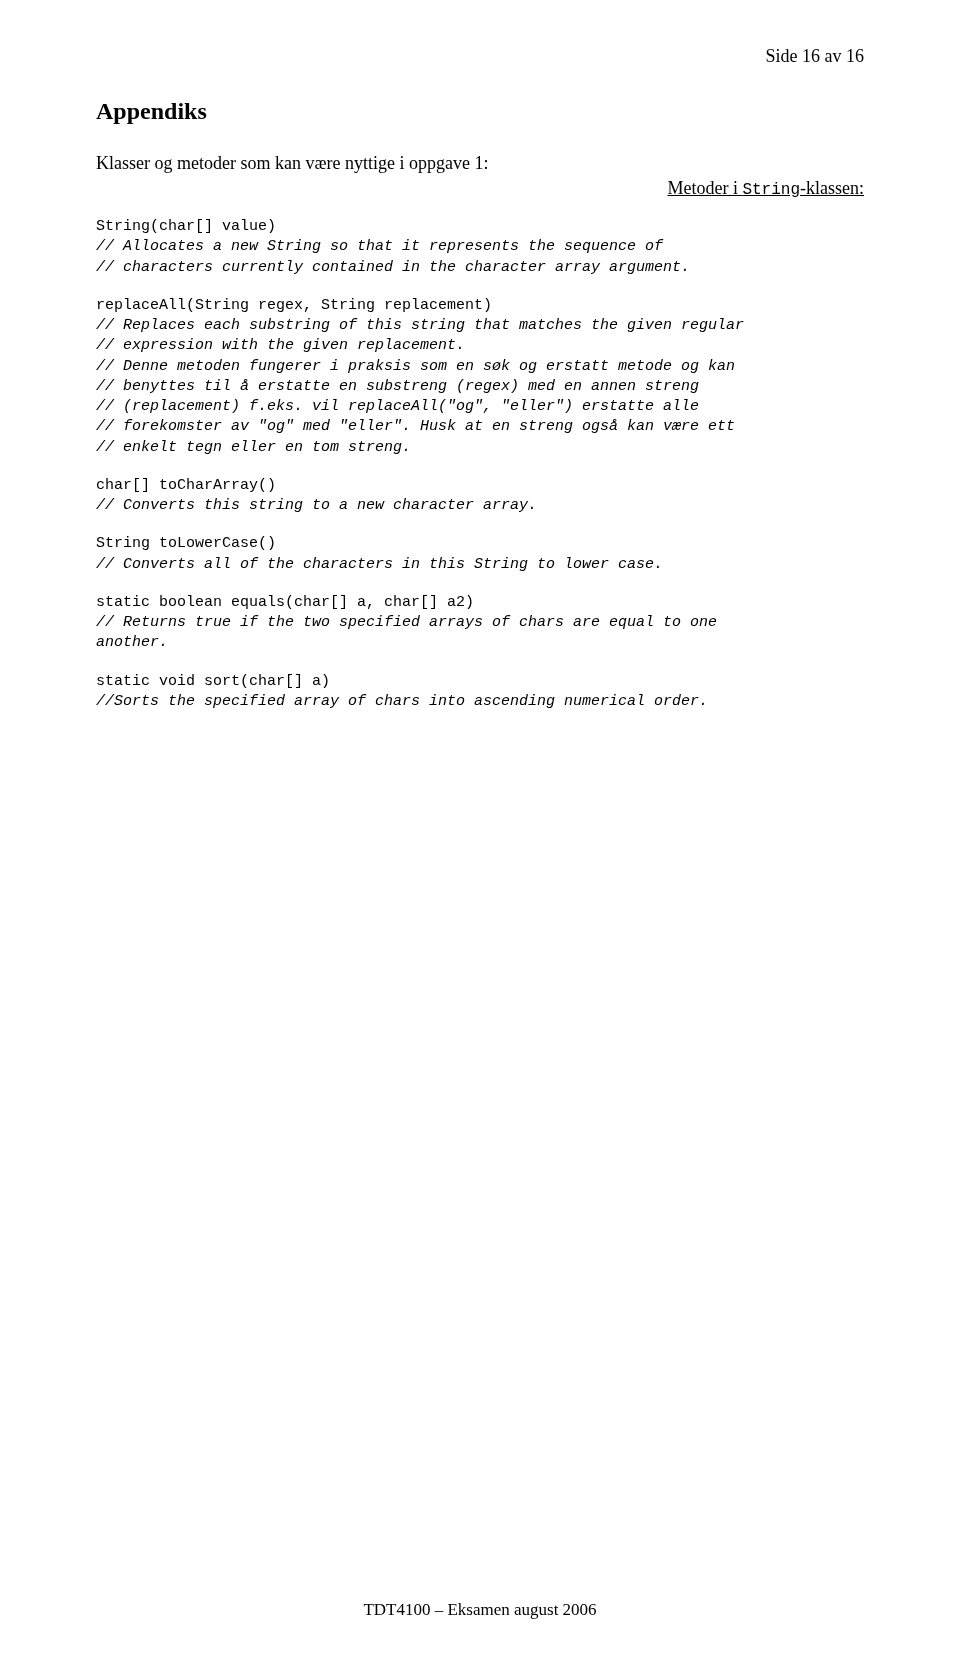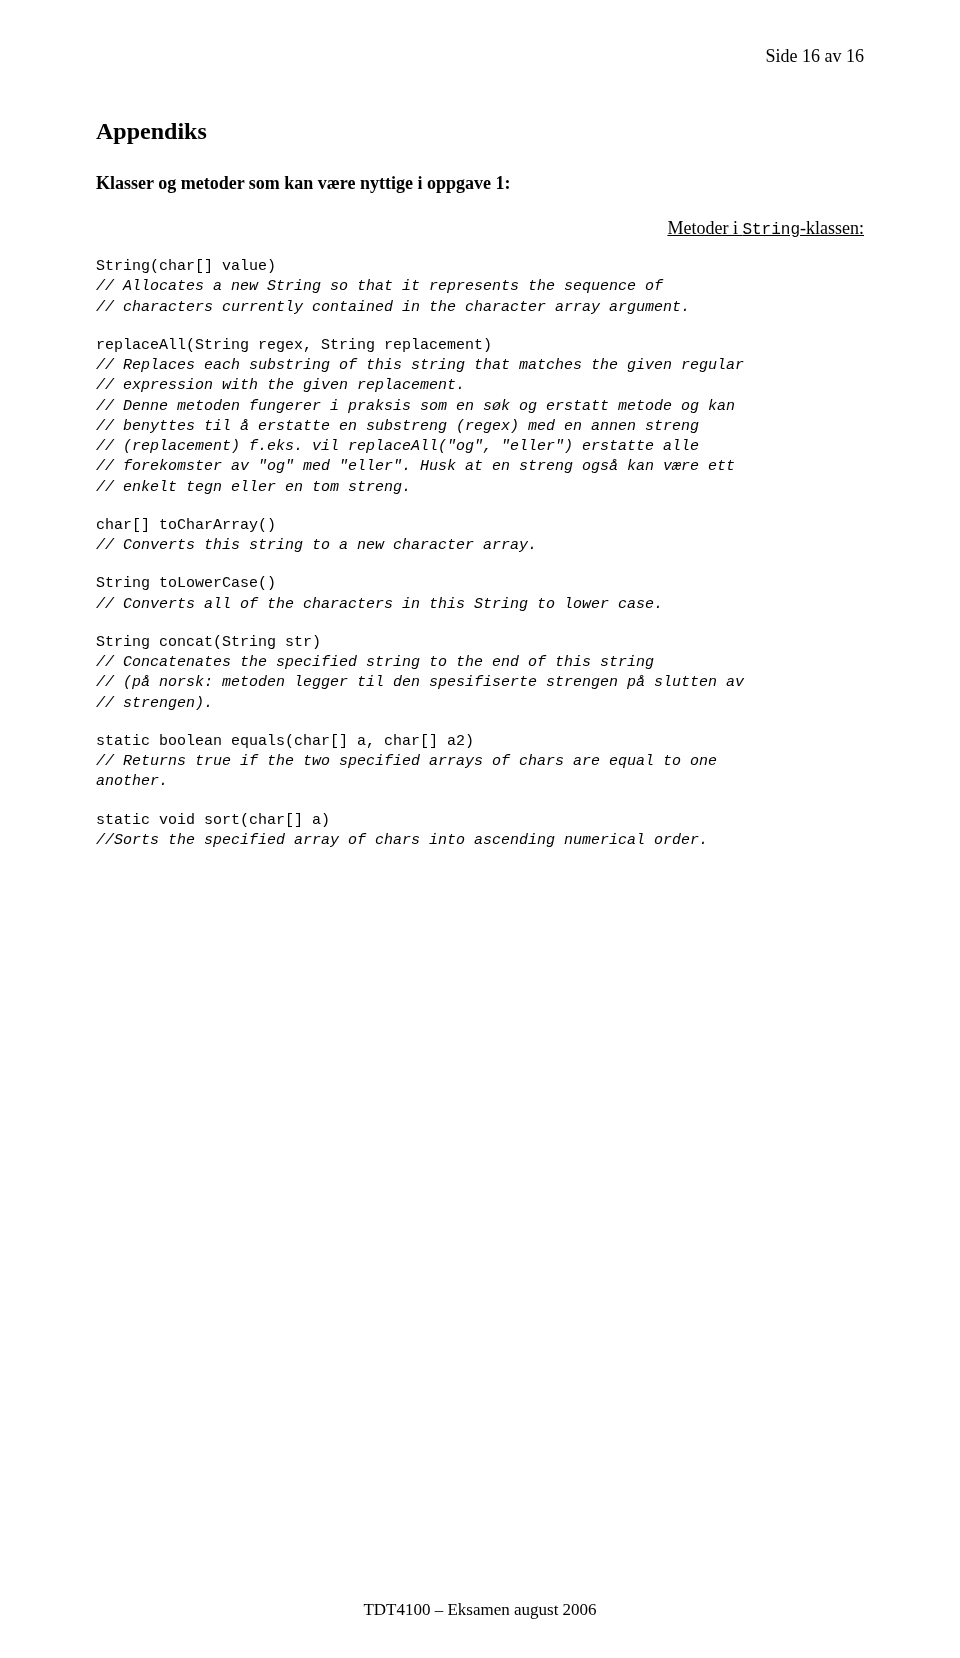--- a/index.html
+++ b/index.html
@@ -9,39 +9,39 @@
   }
   body {
     width: 960px;
     min-height: 1658px;
     position: relative;
     font-family: "Times New Roman", Times, serif;
     color: #000;
     box-sizing: border-box;
   }
   .page {
-    padding: 88px 96px 40px 96px;
+    padding: 68px 96px 40px 96px;
     box-sizing: border-box;
     min-height: 1602px;
   }
   .page-number {
     position: absolute;
     top: 46px;
     right: 96px;
     font-size: 18px;
   }
   h1.title {
     font-size: 24px;
     font-weight: bold;
     margin: 30px 0 28px 0;
   }
   .subheading {
     font-size: 18px;
-    font-weight: bold;
-    margin: 0 0 24px 0;
+    font-weight: normal;
+    margin: 0 0 4px 0;
   }
   .section-link {
     font-size: 18px;
     text-decoration: underline;
     margin: 0 0 18px 0;
     text-align: right;
   }
   .mono-in-link {
     font-family: "Courier New", Courier, monospace;
     font-size: 16px;
@@ -96,24 +96,20 @@
 <span class="comment">// forekomster av "og" med "eller". Husk at en streng også kan være ett</span>
 <span class="comment">// enkelt tegn eller en tom streng.</span></div>
 
   <div class="code-block"><span>char[] toCharArray()</span>
 <span class="comment">// Converts this string to a new character array.</span></div>
 
 
   <div class="code-block"><span>String toLowerCase()</span>
 <span class="comment">// Converts all of the characters in this String to lower case.</span></div>
 
-  <div class="code-block"><span>String concat(String str)</span>
-<span class="comment">// Concatenates the specified string to the end of this string</span>
-<span class="comment">// (på norsk: metoden legger til den spesifiserte strengen på slutten av</span>
-<span class="comment">// strengen).</span></div>
 
 
   <div class="code-block"><span>static boolean equals(char[] a, char[] a2)</span>
 <span class="comment">// Returns true if the two specified arrays of chars are equal to one</span>
 <span class="comment">another.</span></div>
 
   <div class="code-block"><span>static void sort(char[] a)</span>
 <span class="comment">//Sorts the specified array of chars into ascending numerical order.</span></div>
 
 </div>

